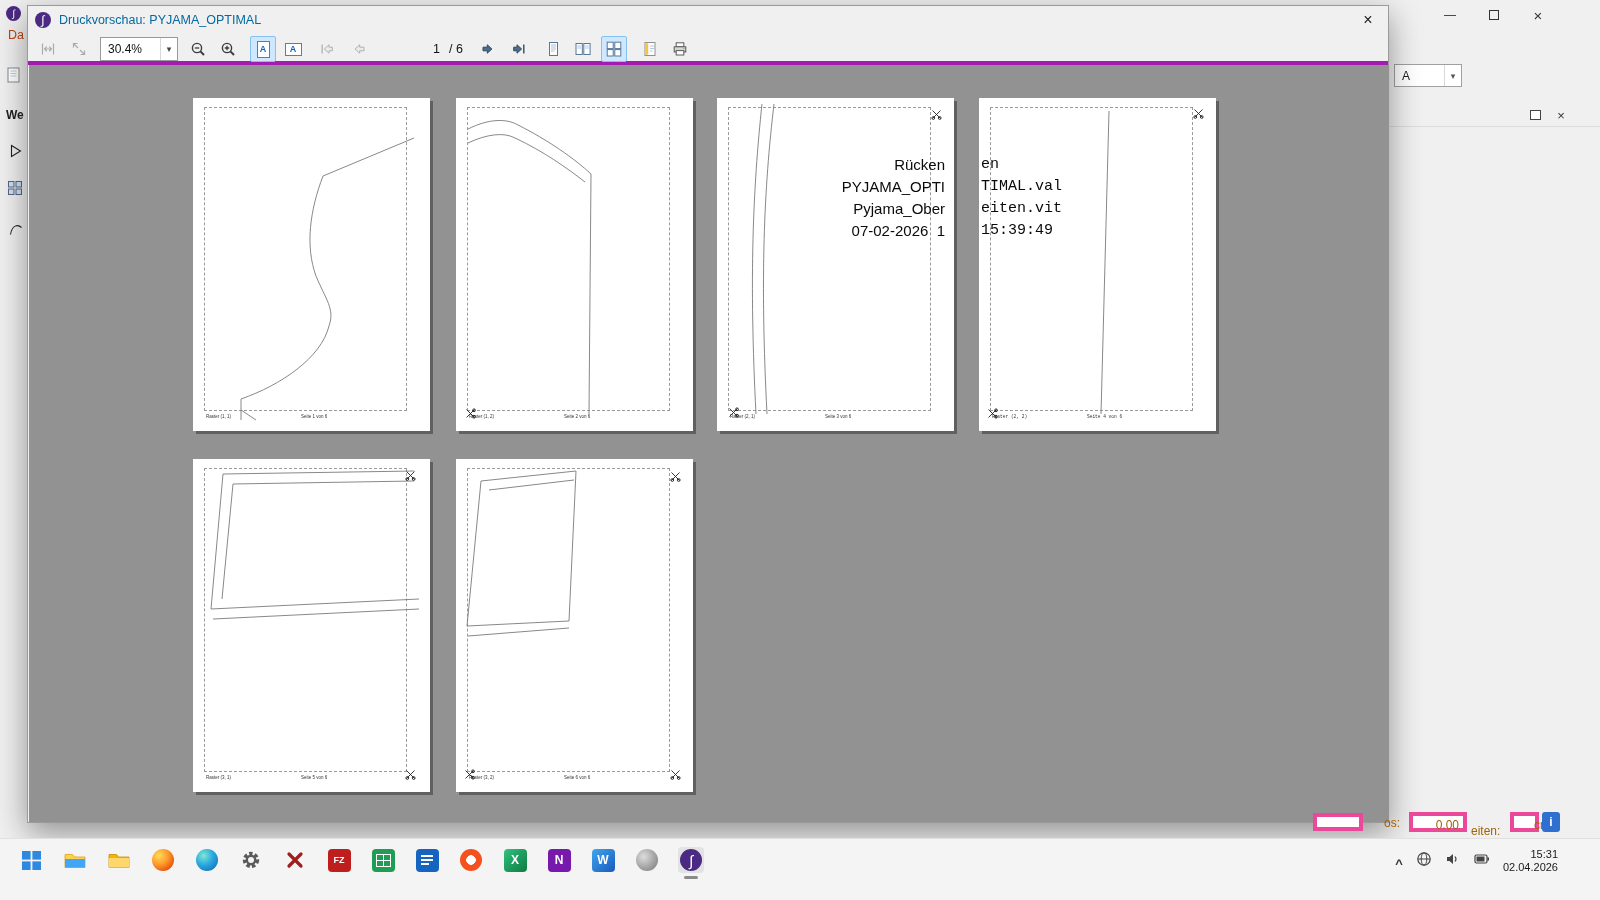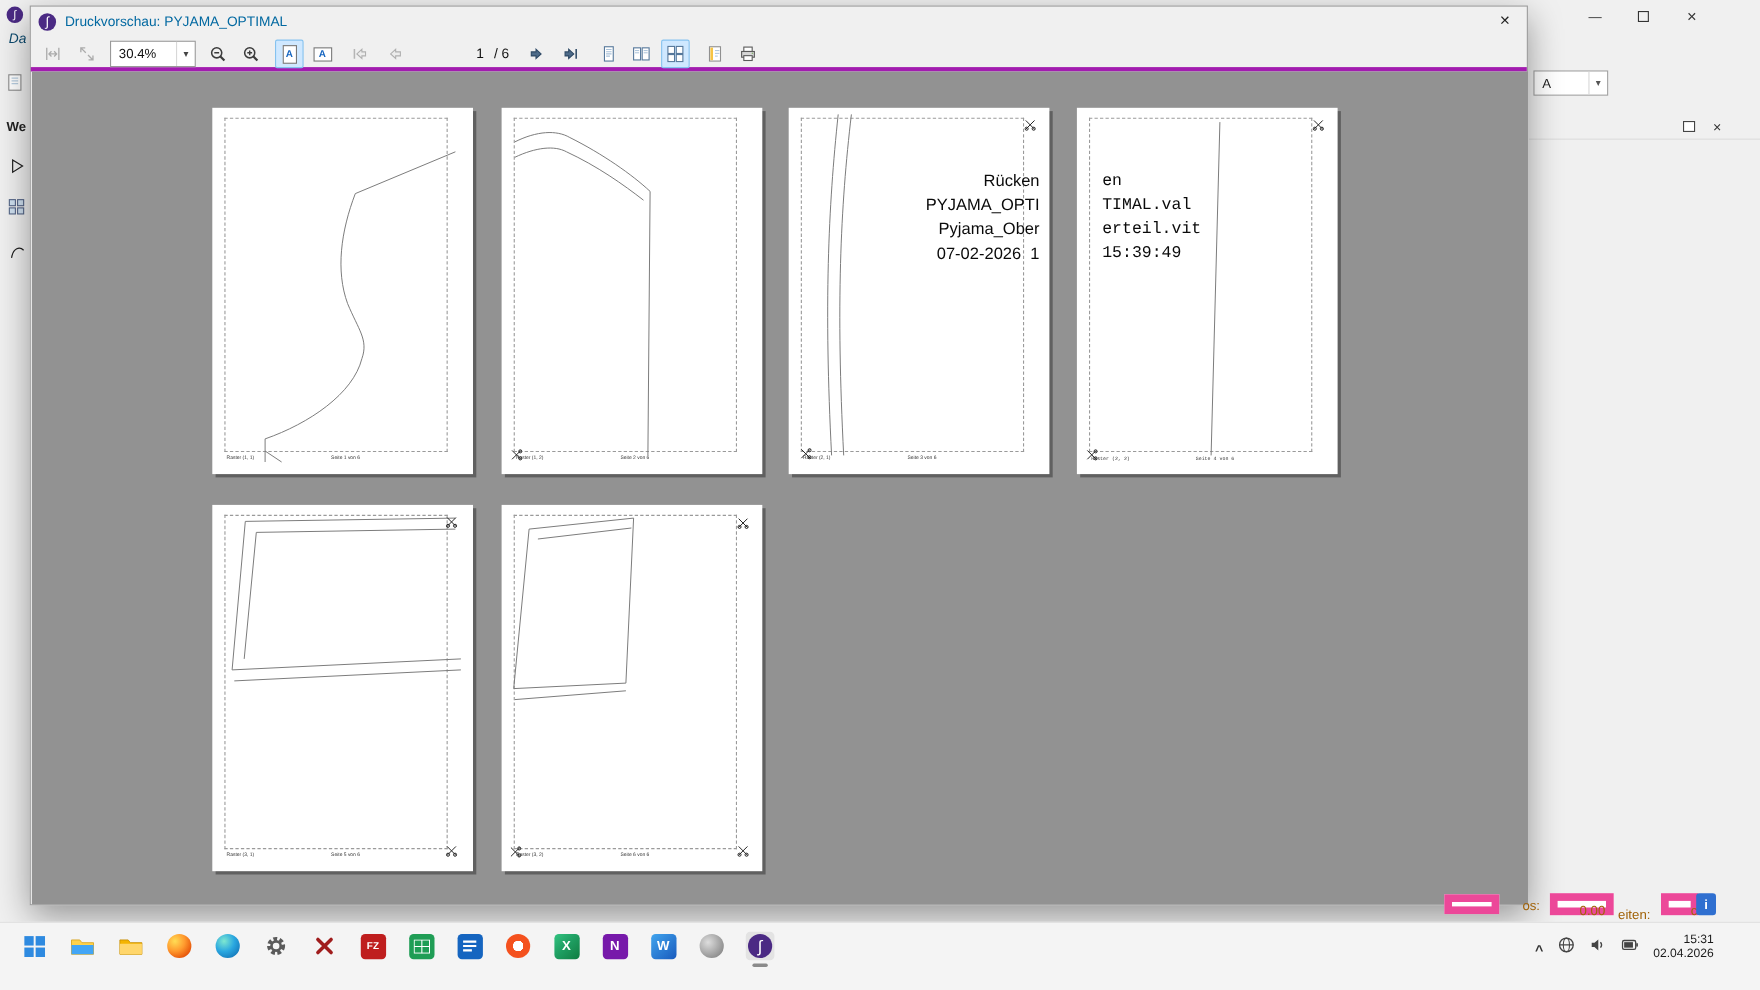--- a/index.html
+++ b/index.html
@@ -4,42 +4,42 @@
 <style>
   * { margin:0; padding:0; box-sizing:border-box; }
   html,body { width:1600px; height:900px; overflow:hidden; }
   body { font-family:"Liberation Sans","DejaVu Sans",sans-serif; background:#f3f3f3; }
   .screen { position:relative; width:1600px; height:900px; background:#f0f0f0; overflow:hidden; }
 
   
   .abs { position:absolute; }
   .bg-app-icon { left:6px; top:6px; width:15px; height:15px; border-radius:50%;
     background:#4b2a84; color:#fff; font-size:10px; display:flex; align-items:center; justify-content:center; }
-  .bg-menu { left:8px; top:28px; font-size:12.5px; color:#0c4a6e;font-style:italic; }
+  .bg-menu { left:8px; top:28px; font-size:12.5px; color:#c2410c; }
   .bg-doc { left:5px; top:66px; }
   .bg-panel-title { left:6px; top:108px; font-size:12px; font-weight:bold; color:#222; }
   .bg-tool { width:18px; height:18px; display:flex; align-items:center; justify-content:center; }
 
   .winctl { position:absolute; top:0; left:1428px; display:flex; }
   .wc { width:44px; height:30px; display:flex; align-items:center; justify-content:center; font-size:12px; color:#333; }
   .wc.close { font-size:15px; }
   .maxbox { width:10px; height:10px; border:1px solid #333; display:inline-block; }
 
   .font-combo { position:absolute; left:1394px; top:64px; width:68px; height:23px; background:#fff;
     border:1px solid #a0a0a0; font-size:12px; color:#222; display:flex; align-items:center; padding-left:7px; }
   .fc-arrow { margin-left:auto; width:17px; height:100%; display:flex; align-items:center; justify-content:center;
     font-size:9px; color:#555; border-left:1px solid #d8d8d8; }
 
   .panelhead { position:absolute; left:1390px; top:103px; width:210px; height:24px; border-bottom:1px solid #dcdcdc; }
   .floatbox { position:absolute; left:140px; top:7px; width:11px; height:10px; border:1px solid #444; background:#fff; }
   .ph-close { position:absolute; left:162px; top:3px; width:18px; height:18px; font-size:13px; color:#333;
     display:flex; align-items:center; justify-content:center; }
 
   .sb { position:absolute; font-size:12px; color:#a16207; z-index:8; }
-  .sb-box { background:#fff; border:7px solid #ec4899;padding-left:20px; }
+  .sb-box { background:#fff; border:4px solid #ec4899;padding-left:20px; }
   .sb-box1 { left:1313px; top:813px; width:50px; height:18px; }
   .sb-pos-label { left:1384px; top:816px; }
   .sb-pos { left:1409px; top:812px; width:58px; height:20px; text-align:right; line-height:18px; padding-right:4px; }
   .sb-unit-label { left:1471px; top:824px; }
   .sb-unit { left:1510px; top:812px; width:29px; height:20px; text-align:center; line-height:18px; }
   .sb-info { left:1542px; top:812px; width:18px; height:20px; background:#2f6fd0; border-radius:3px; color:#fff;
     text-align:center; line-height:20px; font-size:12px; font-weight:bold; }
 
   
   .dialog { position:absolute; left:27px; top:5px; width:1362px; height:818px; background:#f0f0f0;
@@ -67,21 +67,21 @@
     text-align:right; padding-top:3px; }
   .page-sep { position:absolute; left:421px; top:8px; font-size:12.5px; color:#111; }
 
   .preview { position:absolute; left:1px; top:59px; width:1360px; height:757px; background:#929292; overflow:hidden; }
 
   .page { position:absolute; width:237px; height:333px; background:#fff; box-shadow:3px 3px 0 rgba(55,55,55,0.55); }
   .margins { position:absolute; left:11px; top:9px; width:203px; height:304px; border:1px dashed #9a9a9a; }
   .pattern { position:absolute; left:0; top:0; width:237px; height:333px; }
   .pfoot { position:absolute; top:316px; font-size:6px; color:#333; transform:scale(0.75); transform-origin:left top; }
   .pf-l { left:13px; } .pf-r { left:108px; }
-  .plab { position:absolute; top:56px; font-size:15px; line-height:22px; color:#0a0a0a;margin-left:21px; }
+  .plab { position:absolute; top:56px; font-size:15px; line-height:22px; color:#0a0a0a; }
   .plab div { white-space:pre; }
   .plab-r { right:9px; text-align:right; }
   .plab-l { left:2px; text-align:left; }
   .scis { position:absolute; width:11px; height:11px; }
   .rot { transform:rotate(-90deg); }
 
   
   .taskbar { position:absolute; left:0; top:838px; width:1600px; height:62px; background:#f4f4f4;
     border-top:1px solid #e0e0e0; z-index:10; }
   .apps { position:absolute; left:18px; top:8px; display:flex; gap:18px; }
@@ -348,21 +348,21 @@
       <div class="page" style="left:950px; top:33px;font-family:Liberation Mono, monospace;">
         <div class="margins"></div>
         <svg class="pattern" viewBox="0 0 237 333">
           <g fill="none" stroke="#7a7a7a" stroke-width="0.9">
             <path d="M130 13 L122 316"></path>
           </g>
         </svg>
         <div class="plab plab-l">
           <div>en</div>
           <div>TIMAL.val</div>
-          <div>erteil.vit</div>
+          <div>eiten.vit</div>
           <div>15:39:49</div>
         </div>
         <span class="scis" style="left:214px; top:8px;">
           <svg width="11" height="11" viewBox="0 0 11 11">
               <path d="M1.5 1.5 9.5 9.5M9.5 1.5 1.5 9.5" stroke="#222" stroke-width="0.9" fill="none"></path>
               <circle cx="2.3" cy="9" r="1.4" fill="none" stroke="#222" stroke-width="0.9"></circle>
               <circle cx="8.7" cy="9" r="1.4" fill="none" stroke="#222" stroke-width="0.9"></circle>
             </svg>
         </span>
         <span class="scis rot" style="left:6px; top:310px;">

